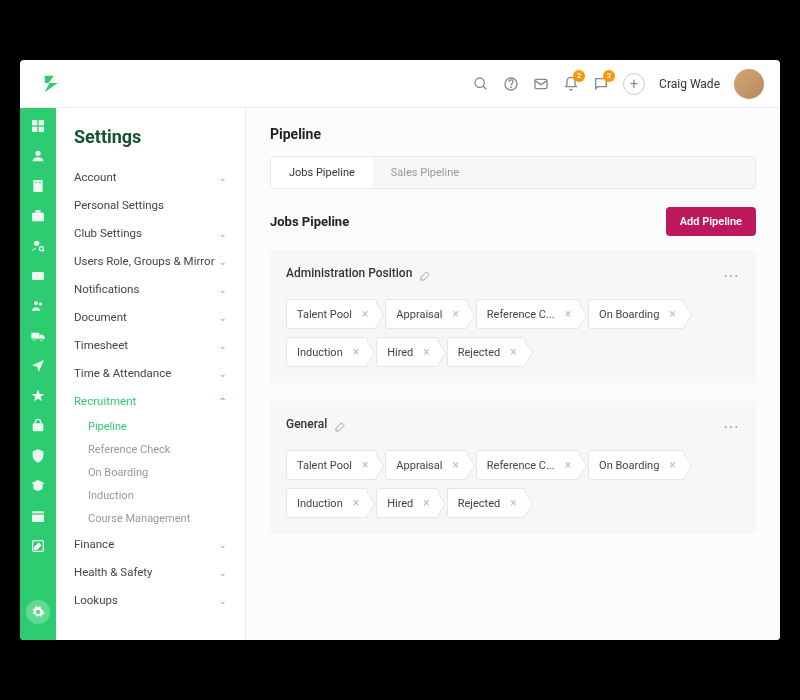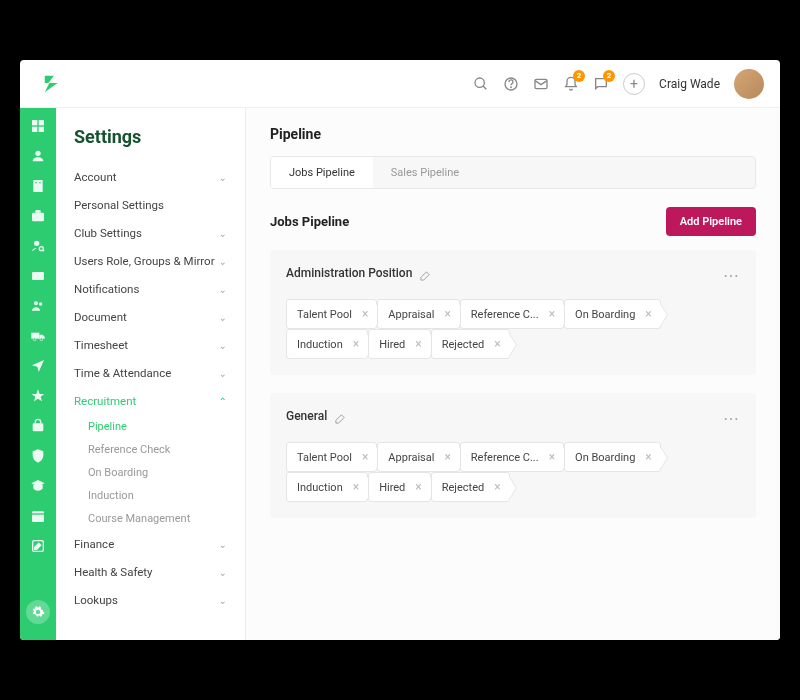--- a/index.html
+++ b/index.html
@@ -32,21 +32,21 @@
 .tab{padding:9px 18px;font-size:11px;color:#999;cursor:pointer}
 .tab.active{background:#fff;color:#333}
 .section-header{display:flex;align-items:center;margin-bottom:14px}
 .section-title{font-size:13px;font-weight:700;color:#222}
 .add-btn{margin-left:auto;background:#be185d;color:#fff;border:none;padding:8px 14px;border-radius:4px;font-size:11px;font-weight:600;cursor:pointer}
 .pipeline-card{background:#f7f7f8;border-radius:4px;padding:16px;margin-bottom:18px}
 .card-header{display:flex;margin-bottom:14px}
 .card-title{font-size:12px;color:#333;font-weight:500}
 .edit-icon{width:11px;height:11px;margin-left:8px;color:#999;cursor:pointer}
 .more-icon{margin-left:auto;color:#aaa;font-size:16px;letter-spacing:1px;cursor:pointer}
-.stages{display:flex;flex-wrap:wrap;}
+.stages{display:flex;flex-wrap:wrap;gap:8px}
 .stage{display:flex;align-items:center;background:#fff;border:1px solid #e5e5e5;border-radius:3px;height:30px;position:relative;padding:0 8px 0 10px;font-size:11px;color:#444}
 .stage .x{margin-left:10px;color:#bbb;font-size:12px;cursor:pointer}
 .stage::after{content:"";position:absolute;right:-7px;top:4px;width:0;height:0;border-top:11px solid transparent;border-bottom:11px solid transparent;border-left:7px solid #fff;filter:drop-shadow(1px 0 0 #e5e5e5)}
 .sidebar::-webkit-scrollbar,.main::-webkit-scrollbar{width:4px}
 .sidebar::-webkit-scrollbar-thumb,.main::-webkit-scrollbar-thumb{background:#ddd;border-radius:2px}
 </style>
 </head>
 <body>
 
 <div class="app">

